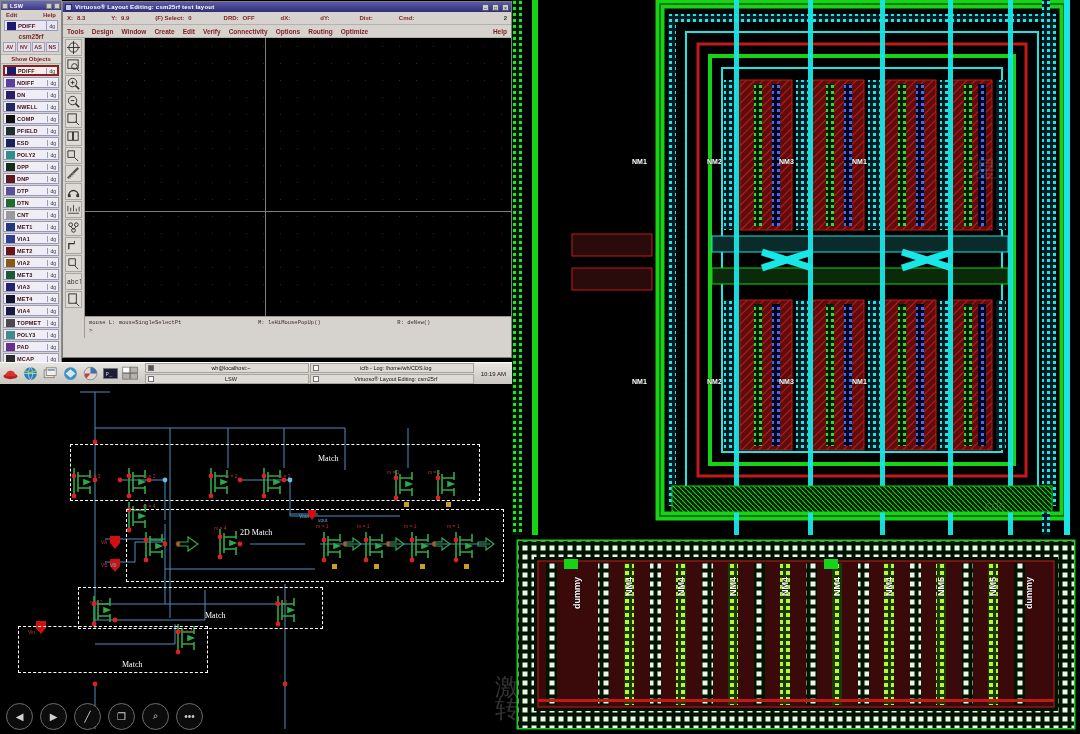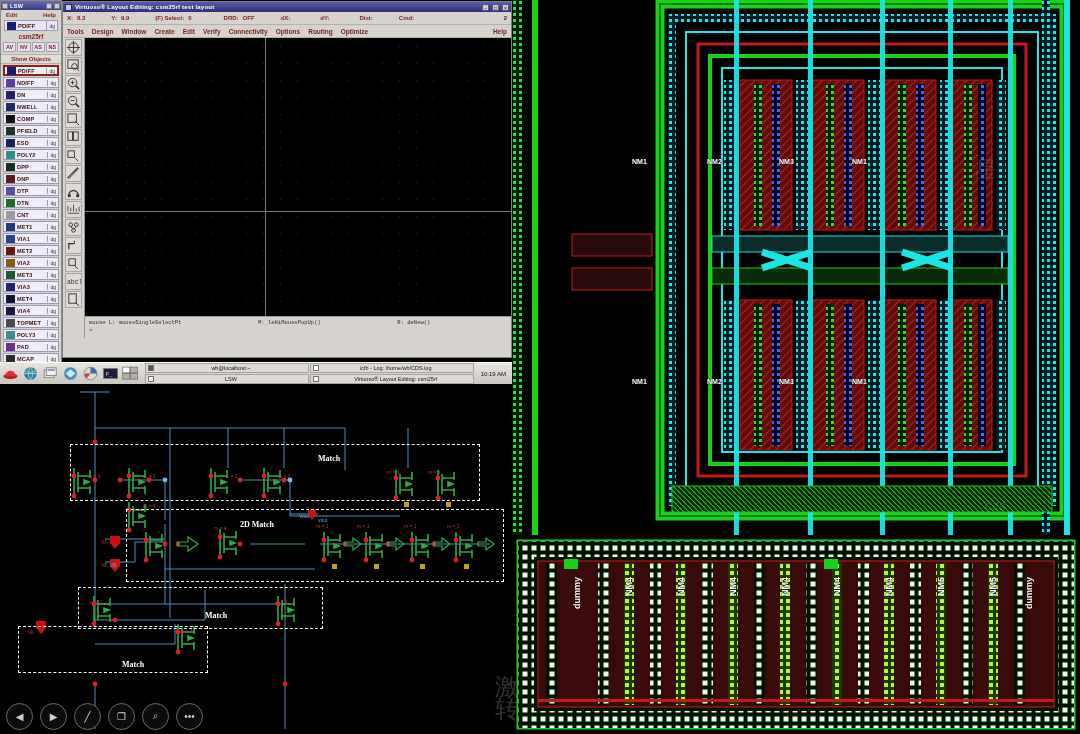--- a/index.html
+++ b/index.html
@@ -141,21 +141,21 @@
   .vert { writing-mode:vertical-rl; transform:rotate(180deg); }
 
   
   #schem { left:0; top:384px; width:512px; height:350px; background:#000; overflow:hidden; }
   #schem .dots {
     position:absolute; inset:0;
     background-image:radial-gradient(#262626 0.5px, transparent 0.6px);
     background-size:26px 26px;
   }
   .s-box { position:absolute; border:1px dashed #fff; }
-  .s-lab { position:absolute; color:#fff; font-size:8px; font-weight:bold;
+  .s-lab { position:absolute; color:#fff; font-size:8px; font-weight:normal;
            font-family:"Liberation Serif", serif; }
   .s-m  { position:absolute; color:#b33; font-size:5px; font-family:"Liberation Sans", sans-serif; }
   .s-net{ position:absolute; color:#5aa8d8; font-size:5px; }
 
   
   #fab { left:0; top:698px; width:210px; height:36px; display:flex;
          align-items:center; gap:7px; padding-left:6px; }
   .fab-btn {
     width:27px; height:27px; border-radius:50%;
     border:1px solid #6d6d6d; background:#0c0c0c;
@@ -909,21 +909,21 @@
     </svg>
 
     
     <div class="s-box" style="left:70px;  top:60px;  width:410px; height:57px;"></div>
     <div class="s-box" style="left:126px; top:125px; width:378px; height:73px;"></div>
     <div class="s-box" style="left:78px;  top:203px; width:245px; height:42px;"></div>
     <div class="s-box" style="left:18px;  top:242px; width:190px; height:47px;"></div>
 
     <div id="s-labels">
         <div class="s-lab" style="left: 318px; top: 70px;">Match</div>
-        <div class="s-lab" style="left: 240px; top: 136px;">2D Match</div>
+        <div class="s-lab" style="left: 240px; top: 144px;">2D Match</div>
         <div class="s-lab" style="left: 205px; top: 227px;">Match</div>
         <div class="s-lab" style="left: 122px; top: 276px;">Match</div>
         <div class="s-m" style="left: 88px; top: 89px;">m = 3</div>
         <div class="s-m" style="left: 143px; top: 89px;">m = 2</div>
         <div class="s-m" style="left: 225px; top: 89px;">m = 2</div>
         <div class="s-m" style="left: 278px; top: 89px;">m = 2</div>
         <div class="s-m" style="left: 387px; top: 85px;">m = 1</div>
         <div class="s-m" style="left: 428px; top: 85px;">m = 1</div>
         <div class="s-m" style="left: 143px; top: 119px;">m = 4</div>
         <div class="s-m" style="left: 214px; top: 141px;">m = 4</div>

